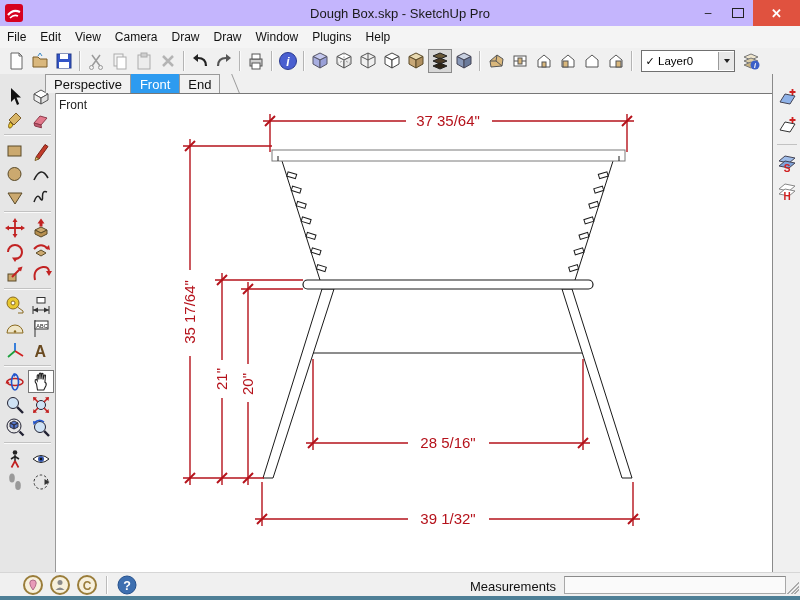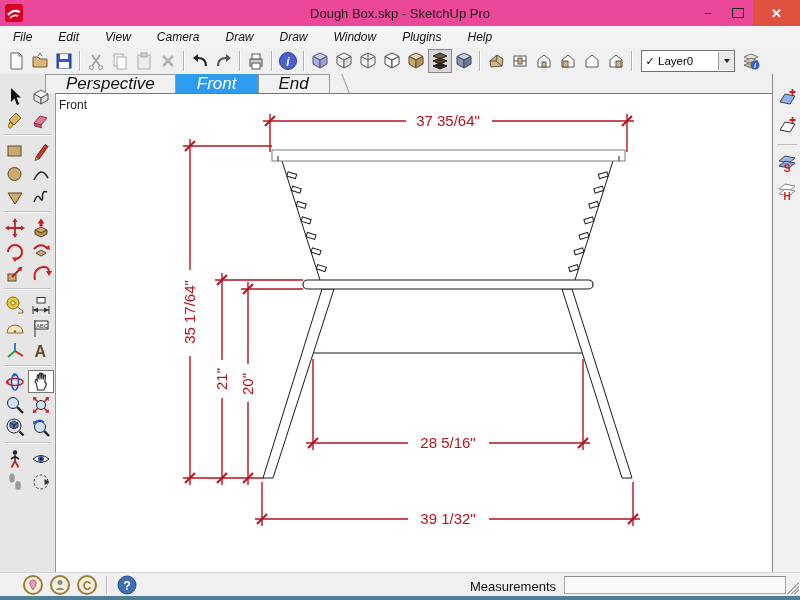--- a/index.html
+++ b/index.html
@@ -1,50 +1,50 @@
 <!DOCTYPE html>
 <html><head>
 <meta charset="utf-8">
 <style>
   html,body{margin:0;padding:0;}
   body{width:800px;height:600px;position:relative;overflow:hidden;
        font-family:"Liberation Sans",sans-serif;background:#F0F0F0;
        -webkit-font-smoothing:antialiased;}
   
-  .titlebar{position:absolute;left:0;top:0;width:800px;height:26px;background:#ec4899;
+  .titlebar{position:absolute;left:0;top:0;width:800px;height:26px;background:#c4b5fd;
             display:flex;align-items:center;}
   .titlebar .logo{margin-left:5px;width:18px;height:18px;}
   .titlebar .title{position:absolute;left:0;right:0;text-align:center;font-size:13px;color:#1a1a1a;}
   .winbtns{position:absolute;right:0;top:0;height:26px;display:flex;}
   .winbtn{width:30px;height:26px;display:flex;align-items:center;justify-content:center;
           font-size:12px;color:#222;}
   .winbtn.max span{display:block;width:10px;height:8px;border:1.5px solid #222;}
   .winbtn.close{width:47px;background:#E0523F;color:#fff;font-size:13px;font-weight:bold;}
   
   .menubar{position:absolute;left:0;top:26px;width:800px;height:22px;background:#F4F4F4;
            display:flex;align-items:center;font-size:12px;color:#111;border-bottom:1px solid #E4E4E4;}
-  .menuitem{padding:0 13px;height:22px;display:flex;align-items:center;font-style:italic;}
+  .menuitem{padding:0 7px;height:22px;display:flex;align-items:center;}
   
   .toolbar{position:absolute;left:0;top:48px;width:800px;height:26px;background:#F0F0F0;
            display:flex;align-items:center;padding-left:4px;box-sizing:border-box;}
   .tbtn{width:24px;height:24px;display:flex;align-items:center;justify-content:center;flex:0 0 auto;}
   .tbtn.pressed{background:#D7D7D7;border:1px solid #8a8a8a;box-sizing:border-box;}
   .tsep{width:1px;height:20px;background:#B4B4B4;border-right:1px solid #FBFBFB;margin:0 3px;flex:0 0 auto;}
   .layerbox{margin-left:5px;width:92px;height:20px;background:#fff;border:1px solid #707070;
             display:flex;align-items:center;font-size:11.5px;flex:0 0 auto;}
   .layerbox .chk{width:16px;text-align:center;font-size:11px;}
   .layerbox .val{flex:1;}
   .layerbox .drop{width:15px;height:18px;background:#E8E8E8;border-left:1px solid #9a9a9a;
                   display:flex;align-items:center;justify-content:center;}
   .layerbox .drop i{width:0;height:0;border-left:3.5px solid transparent;border-right:3.5px solid transparent;
                     border-top:4px solid #222;}
   
   .tabstrip{position:absolute;left:45px;top:74px;height:19px;display:flex;z-index:5;}
-  .tab{padding:0 20px;font-size:17px;color:#111;background:#F1F1F1;border:1px solid #9a9a9a;
-       border-bottom:none;display:flex;align-items:center;font-style:italic;}
+  .tab{padding:0 8px;font-size:13px;color:#111;background:#F1F1F1;border:1px solid #9a9a9a;
+       border-bottom:none;display:flex;align-items:center;}
   .tab.active{background:#2D9BF0;color:#fff;border-color:#2D9BF0;}
   .tabcap{width:13px;height:19px;border-right:1px solid #9a9a9a;transform:skewX(22deg);margin-left:2px;}
   
   .palette{position:absolute;left:0;top:74px;width:56px;height:498px;background:#E6E6E6;
            border-right:1px solid #9a9a9a;box-sizing:border-box;padding-top:11px;}
   .prow{display:flex;justify-content:center;}
   .ptool{width:26px;height:23px;display:flex;align-items:center;justify-content:center;}
   .ptool.active{background:#fff;border:1px solid #777;box-sizing:border-box;}
   .psep{border-top:1px solid #c2c2c2;border-bottom:1px solid #fafafa;margin:3px 4px;}
   

